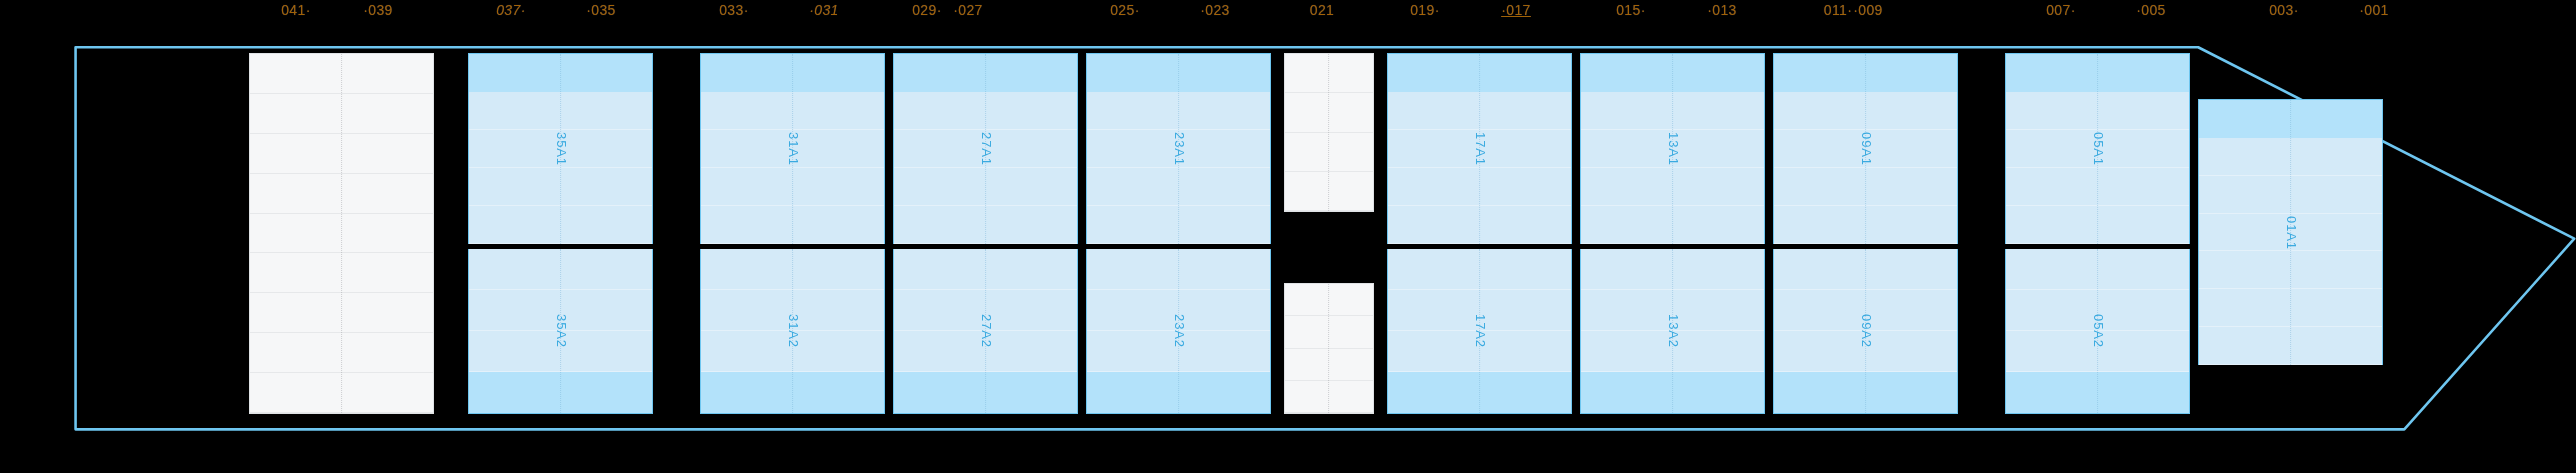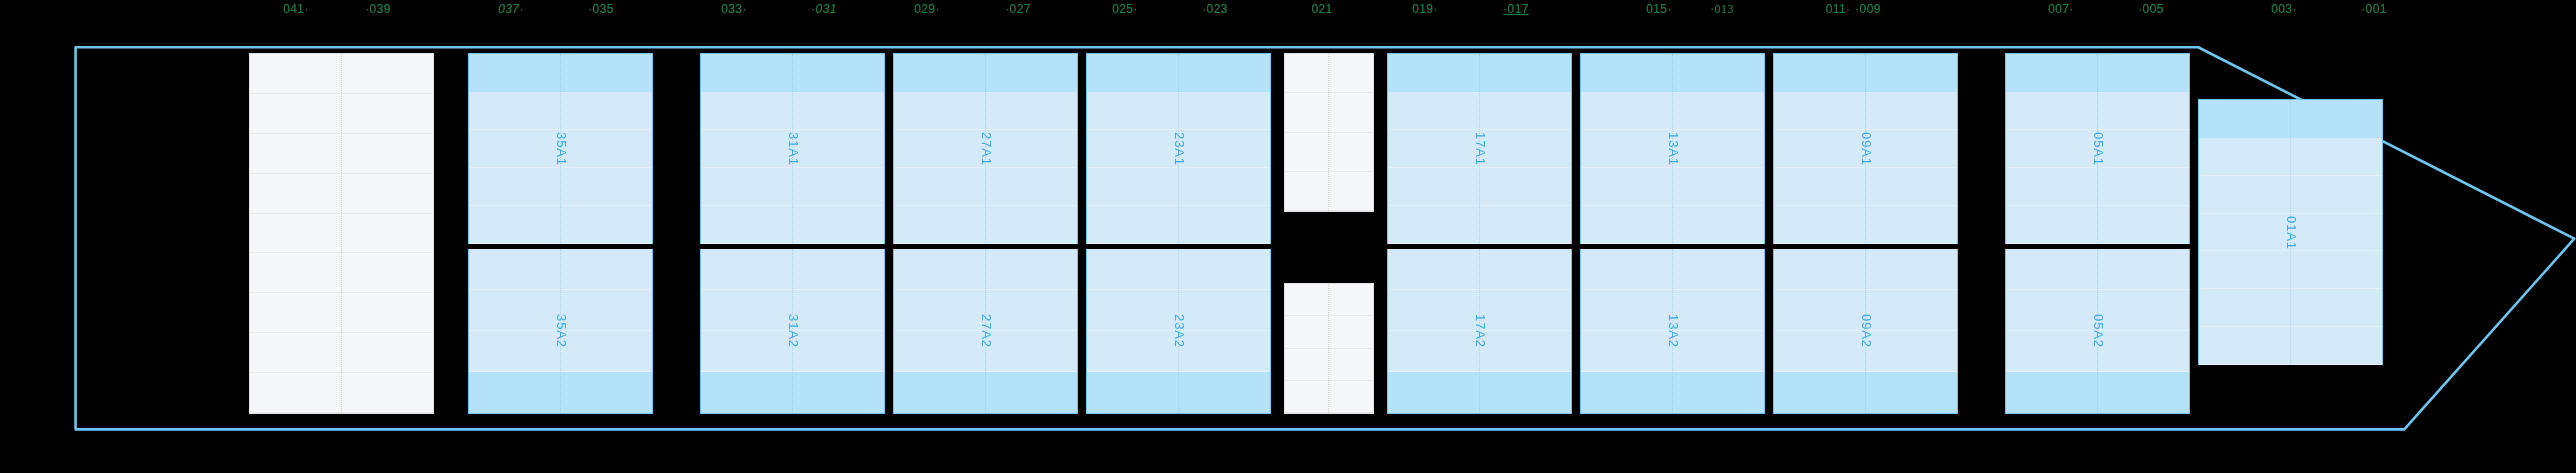--- a/index.html
+++ b/index.html
@@ -10,22 +10,22 @@
     background:#000;
   }
 
   
   #ruler{
     position:absolute;left:0;top:0;width:2576px;height:24px;
   }
   .tick-label{
     position:absolute;top:1.7px;
     transform:translateX(-50%);
-    font-size:12px;letter-spacing:0.4px;
-    color:#15803d;
+    font-size:14px;letter-spacing:0.4px;
+    color:#a16207;
     white-space:nowrap;
     text-shadow:0 0 0.9px #3a3a4d;
   }
 
   
   #stage{position:absolute;left:0;top:0;width:2576px;height:474px;}
   #hull-svg{position:absolute;left:0;top:0;width:2576px;height:474px;pointer-events:none;}
 
   
   .bay{
@@ -85,28 +85,28 @@
 <div id="stage">
 
   <div id="ruler">
       <div class="tick-label" style="left: 296px;">041·</div>
       <div class="tick-label" style="left: 378px;">·039</div>
       <div class="tick-label" style="left: 511px; font-style: italic;">037·</div>
       <div class="tick-label" style="left: 601px;">·035</div>
       <div class="tick-label" style="left: 734px;">033·</div>
       <div class="tick-label" style="left: 824px; font-style: italic;">·031</div>
       <div class="tick-label" style="left: 927px;">029·</div>
-      <div class="tick-label" style="left: 1018px;">·027</div>
+      <div class="tick-label" style="left: 968px;">·027</div>
       <div class="tick-label" style="left: 1125px;">025·</div>
       <div class="tick-label" style="left: 1215px;">·023</div>
       <div class="tick-label" style="left: 1322px;">021</div>
       <div class="tick-label" style="left: 1425px;">019·</div>
       <div class="tick-label" style="left: 1516px; text-decoration: underline;">·017</div>
-      <div class="tick-label" style="left: 1631px; margin-left: 28px;">015·</div>
-      <div class="tick-label" style="left: 1722px; font-family: Liberation Serif, serif;">·013</div>
+      <div class="tick-label" style="left: 1631px;">015·</div>
+      <div class="tick-label" style="left: 1722px;">·013</div>
       <div class="tick-label" style="left: 1838px;">011·</div>
       <div class="tick-label" style="left: 1868px; text-align: center;">·009</div>
       <div class="tick-label" style="left: 2061px;">007·</div>
       <div class="tick-label" style="left: 2151px;">·005</div>
       <div class="tick-label" style="left: 2284px;">003·</div>
       <div class="tick-label" style="left: 2374px;">·001</div>
     </div>
 
   <svg id="hull-svg" viewBox="0 0 3000 552" preserveAspectRatio="none">
     <path id="hull-path" fill="none" stroke="#6ec6f0" stroke-width="3" stroke-linejoin="round" d="M 88 55 L 2560 55 L 2998 278 L 2800 500 L 88 500 Z"></path>

